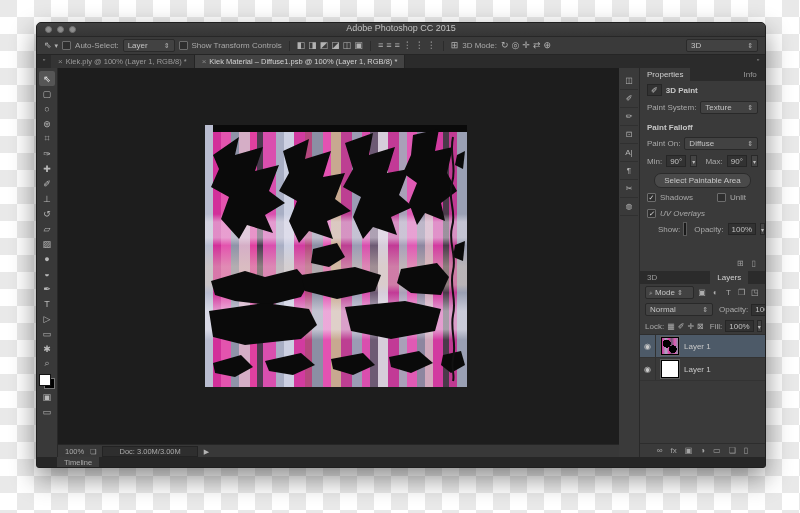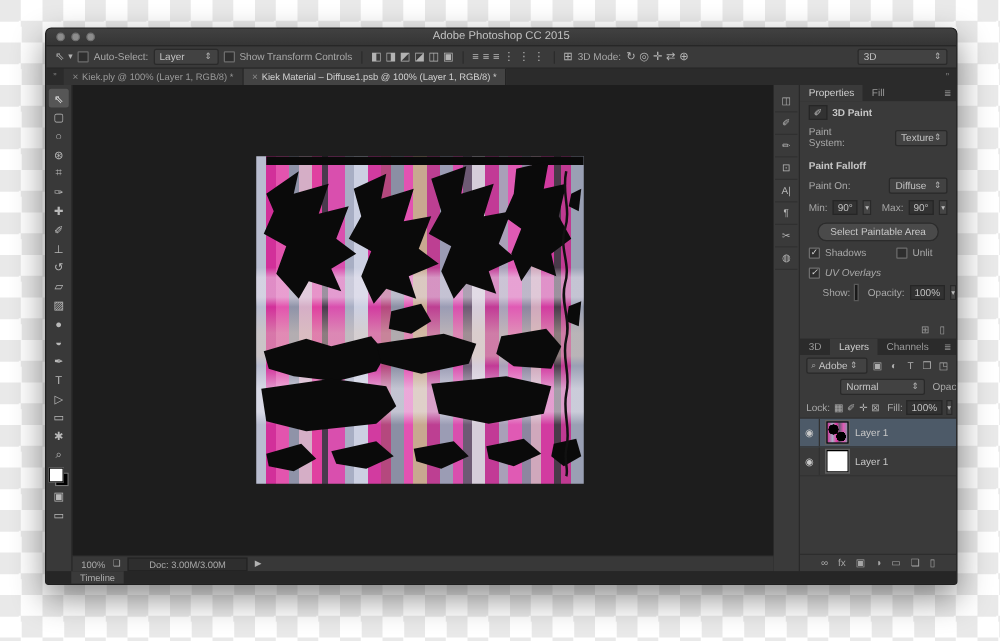--- a/index.html
+++ b/index.html
@@ -70,30 +70,30 @@
   .statusbar{height:12px;flex:0 0 auto;background:#383838;border-top:1px solid #262626;
     display:flex;align-items:center;gap:6px;padding:0 7px;font-size:7.5px;color:#aaa;}
   .docbox{background:#2e2e2e;border:1px solid #232323;height:9px;display:flex;align-items:center;padding:0 16px;}
   
   .dock{width:146px;flex:0 0 auto;display:flex;background:#333;}
   .dockstrip{width:20px;flex:0 0 auto;background:#3a3a3a;border-right:1px solid #292929;
     display:flex;flex-direction:column;align-items:center;padding-top:4px;}
   .dicon{width:18px;height:17px;flex:0 0 auto;display:flex;align-items:center;justify-content:center;
     font-size:8px;color:#b5b5b5;border-bottom:1px solid #303030;}
   .panelcol{flex:1;min-width:0;display:flex;flex-direction:column;}
-  .ptabs{height:13px;flex:0 0 auto;background:#2b2b2b;display:flex;align-items:stretch;font-size:8px;}
+  .ptabs{height:13px;flex:0 0 auto;background:#2b2b2b;display:flex;align-items:stretch;font-size:8px;gap:46px;}
   .ptab{padding:0 7px;display:flex;align-items:center;color:#9a9a9a;white-space:nowrap;}
   .ptab.active{background:#3a3a3a;color:#d0d0d0;}
   .pmenu{margin-left:auto;padding:0 4px;display:flex;align-items:center;color:#909090;font-size:7px;}
   .pbody{background:#3a3a3a;font-size:8px;color:#a9a9a9;display:flex;flex-direction:column;}
   .props .pbody{height:190px;}
   .prow{display:flex;align-items:center;gap:4px;padding:3px 7px 2px;}
   .ptitle{font-weight:bold;color:#c7c7c7;}
   .pdd{background:#424242;border:1px solid #292929;border-radius:2px;height:11px;flex:1;
-    display:flex;align-items:center;justify-content:space-between;padding:0 4px;color:#c4c4c4;margin-left:27px;}
+    display:flex;align-items:center;justify-content:space-between;padding:0 4px;color:#c4c4c4;}
   .vbox{background:#323232;border:1px solid #262626;height:10px;padding:0 3px;display:flex;align-items:center;color:#c0c0c0;}
   .stepbtn{background:#454545;border:1px solid #292929;width:9px;height:10px;display:flex;
     align-items:center;justify-content:center;font-size:6px;color:#bbb;}
   .pbtn{margin:4px auto 2px;background:#4a4a4a;border:1px solid #2b2b2b;border-radius:7px;
     padding:2px 9px;color:#c8c8c8;font-size:8px;}
   .swatch{width:26px;height:10px;background:#000;border:1px solid #1a1a1a;outline:1px solid #5a5a5a;}
   .props-foot{margin-top:auto;display:flex;justify-content:flex-end;gap:8px;padding:2px 9px 3px;font-size:8px;color:#9d9d9d;}
   
   .layersgrp{flex:1;display:flex;flex-direction:column;min-height:0;}
   .layersgrp .pbody{flex:1;min-height:0;}
@@ -270,21 +270,21 @@
         <span class="dicon">¶</span>
         <span class="dicon">✂</span>
         <span class="dicon">◍</span>
       </div>
 
       <div class="panelcol">
 
         <div class="props">
           <div class="ptabs">
             <span class="ptab active">Properties</span>
-            <span class="ptab">Fill</span>
+            <span class="ptab">Info</span>
             <span class="pmenu">≣</span>
           </div>
           <div class="pbody">
             <div class="prow">
               <span class="vbox">✐</span>
               <span class="ptitle">3D Paint</span>
             </div>
             <div class="prow">
               <span>Paint System:</span>
               <span class="pdd">
@@ -343,21 +343,21 @@
           <div class="ptabs">
             <span class="ptab">3D</span>
             <span class="ptab active">Layers</span>
             <span class="ptab">Channels</span>
             <span class="pmenu">≣</span>
           </div>
           <div class="pbody">
             <div class="lrow">
               <span class="filterbox">
                 <span class="icon sm">⌕</span>
-                <span>Adobe</span>
+                <span>Mode</span>
                 <span class="icon sm">⇕</span>
               </span>
               <span class="fico">▣</span>
               <span class="fico">◐</span>
               <span class="fico">T</span>
               <span class="fico">❒</span>
               <span class="fico">◳</span>
             </div>
             <div class="lrow">
               <span class="pdd" style="flex:0 0 58px;">

